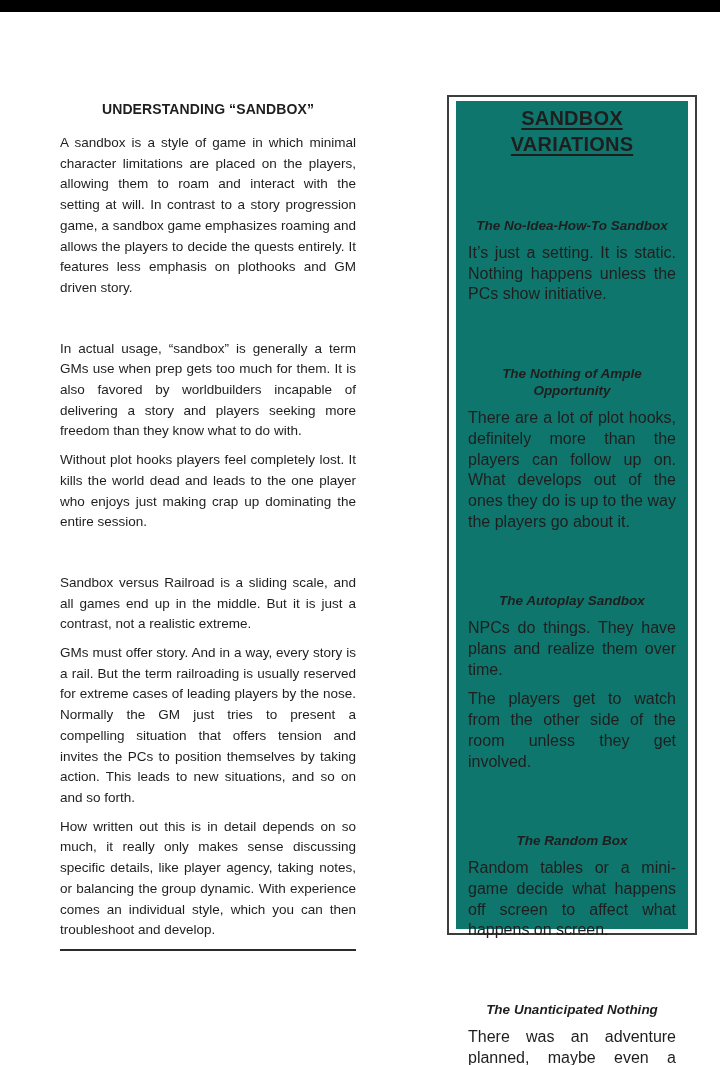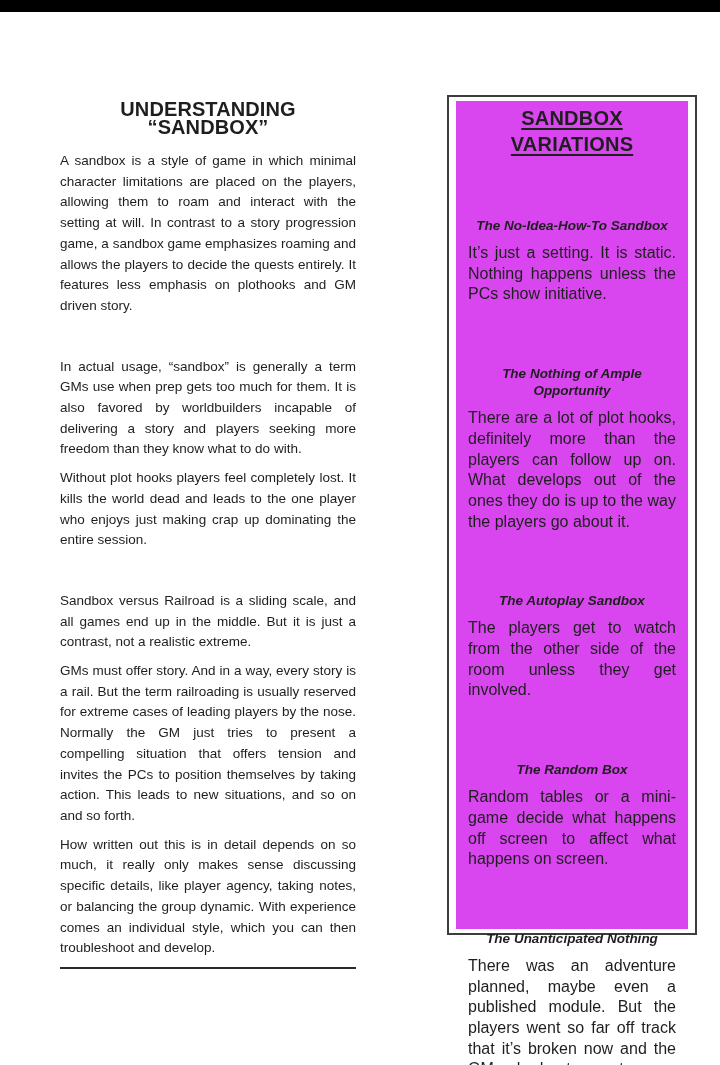--- a/index.html
+++ b/index.html
@@ -18,21 +18,21 @@
   
   .left-col {
     position: absolute;
     left: 60px; top: 100px;
     width: 296px;
     color: #1e1e1e;
   }
   .left-title {
     text-align: center;
     font-weight: bold;
-    font-size: 20px;
+    font-size: 14px;
     line-height: 18px;
     margin-bottom: 15px;
     letter-spacing: 0.1px;
   }
   .para {
     font-size: 13.5px;
     line-height: 20.7px;
     text-align: justify;
     margin-bottom: 8px;
   }
@@ -47,21 +47,21 @@
   .side-box {
     position: absolute;
     left: 447px; top: 95px;
     width: 250px; height: 840px;
     border: 2px solid #3d3d3d;
     background: #ffffff;
     padding: 4px 7px;
   }
   .side-inner {
     width: 100%; height: 100%;
-    background: #d946ef;
+    background: #0f766e;
     padding: 4px 12px;
     color: #1e1e1e;
   }
   .side-title {
     text-align: center;
     font-weight: bold;
     font-size: 20px;
     line-height: 26px;
     text-decoration: underline;
     text-decoration-thickness: 2px;
@@ -111,20 +111,21 @@
       <p class="section-para">It’s just a setting. It is static. Nothing happens unless the PCs show initiative.</p>
     </div>
 
     <div class="section">
       <div class="section-heading">The Nothing of Ample Opportunity</div>
       <p class="section-para">There are a lot of plot hooks, definitely more than the players can follow up on. What develops out of the ones they do is up to the way the players go about it.</p>
     </div>
 
     <div class="section">
       <div class="section-heading">The Autoplay Sandbox</div>
+      <p class="section-para">NPCs do things. They have plans and realize them over time.</p>
       <p class="section-para">The players get to watch from the other side of the room unless they get involved.</p>
     </div>
 
     <div class="section">
       <div class="section-heading">The Random Box</div>
       <p class="section-para">Random tables or a mini-game decide what happens off screen to affect what happens on screen.</p>
     </div>
 
     <div class="section">
       <div class="section-heading">The Unanticipated Nothing</div>

